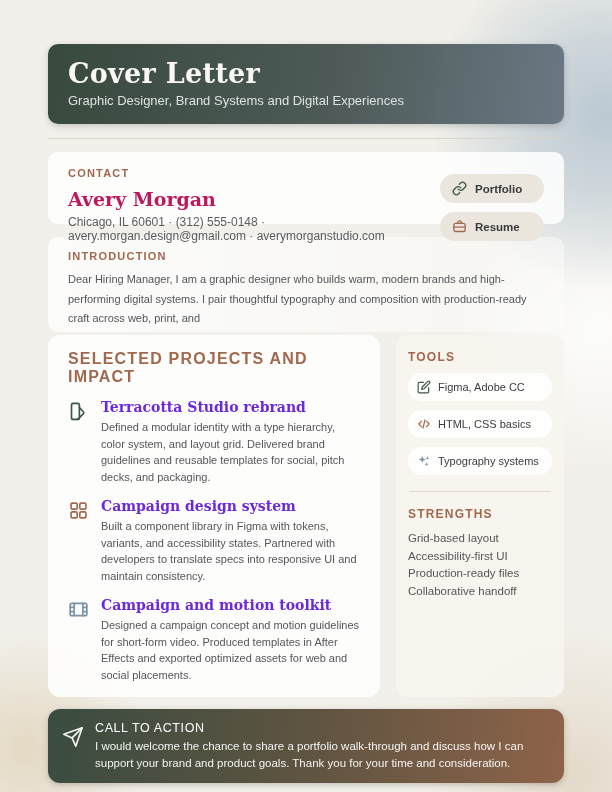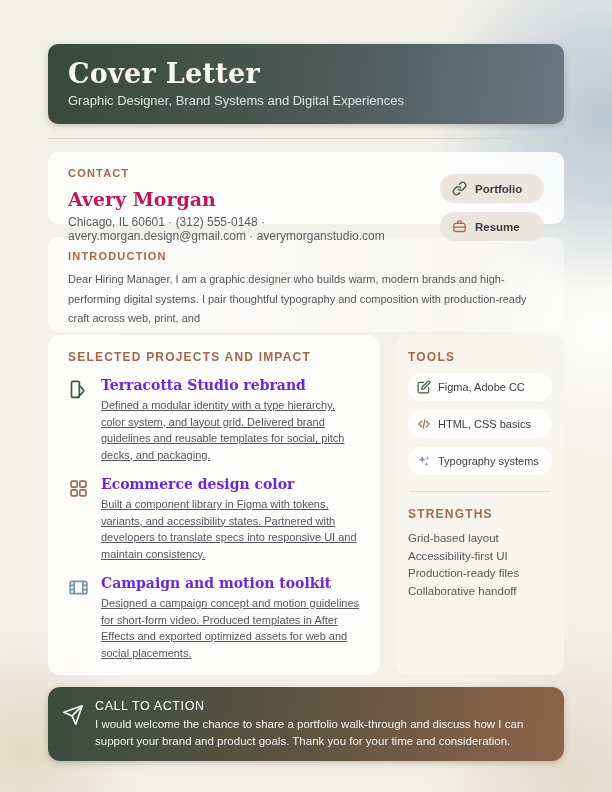--- a/index.html
+++ b/index.html
@@ -51,21 +51,21 @@
   .intro-card { margin-top:13px; background:linear-gradient(90deg, rgba(255,255,255,0.78) 0%, rgba(255,255,255,0.40) 100%);
     padding:13px 20px; height:95px; overflow:hidden; }
   .intro-text { font-size:11px; line-height:19.5px; color:#53555a; margin-top:8px; }
 
   
   .columns { display:flex; gap:16px; margin-top:3px; align-items:stretch; }
   .projects-card { width:332px; background:rgba(253,253,252,0.95); border-radius:12px; padding:15px 20px 14px 20px; }
   .project { display:flex; gap:11px; margin-top:13px; }
   .project-icon { width:22px; padding-top:2px; }
   .project-title { font-family:"DejaVu Serif", serif; font-weight:700; font-size:14px; color:#6d28d9; }
-  .project-desc { font-size:11px; line-height:16.5px; color:#55565b; margin-top:4px;text-decoration:underline; }
+  .project-desc { font-size:11px; line-height:16.5px; color:#55565b; margin-top:4px; }
 
   .tools-card { width:168px; background:rgba(247,244,238,0.95); border-radius:12px; padding:15px 12px; }
   .chip { display:flex; align-items:center; gap:7px; background:#fefefd; border-radius:15px; padding:7px 9px; margin-top:9px;
     font-size:11px; color:#3b3c41; font-weight:500; }
   .tools-divider { border-top:1px solid #ded9cd; margin:16px 2px 0 2px; }
   .strengths-label { margin-top:15px; display:block; }
   .strength-list { margin-top:9px; font-size:11.5px; line-height:17.5px; color:#55565b; }
 
   
   .cta-card { margin-top:12px; border-radius:12px; padding:12px 18px 12px 14px; display:flex; gap:11px;
@@ -118,21 +118,21 @@
   </div>
 
   <div class="card intro-card">
     <div class="section-label">INTRODUCTION</div>
     <div class="intro-text">Dear Hiring Manager, I am a graphic designer who builds warm, modern brands and high-performing digital systems. I pair thoughtful typography and composition with production-ready craft across web, print, and</div>
   </div>
 
   <div class="columns">
 
     <div class="projects-card">
-      <div class="section-label" style="font-size:12px;">SELECTED PROJECTS AND IMPACT</div>
+      <div class="section-label" style="font-size:16px;">SELECTED PROJECTS AND IMPACT</div>
 
       <div class="project">
         <div class="project-icon c-green icon">
           <svg width="21" height="21" viewBox="0 0 24 24" fill="none" stroke="currentColor" stroke-width="1.9" stroke-linecap="round" stroke-linejoin="round">
             <rect x="4" y="2.8" width="9" height="18.2" rx="2"></rect>
             <path d="M13 7.6l4.4 4.4a2 2 0 0 1 0 2.8L11 21"></path>
           </svg>
         </div>
         <div>
           <div class="project-title">Terracotta Studio rebrand</div>
@@ -143,21 +143,21 @@
       <div class="project">
         <div class="project-icon c-brown icon">
           <svg width="21" height="21" viewBox="0 0 24 24" fill="none" stroke="currentColor" stroke-width="1.9" stroke-linecap="round" stroke-linejoin="round">
             <rect x="3.5" y="3.5" width="7" height="7" rx="1.5"></rect>
             <rect x="13.5" y="3.5" width="7" height="7" rx="1.5"></rect>
             <rect x="3.5" y="13.5" width="7" height="7" rx="1.5"></rect>
             <rect x="13.5" y="13.5" width="7" height="7" rx="1.5"></rect>
           </svg>
         </div>
         <div>
-          <div class="project-title">Ecommerce design color</div>
+          <div class="project-title">Campaign design system</div>
           <div class="project-desc">Built a component library in Figma with tokens, variants, and accessibility states. Partnered with developers to translate specs into responsive UI and maintain consistency.</div>
         </div>
       </div>
 
       <div class="project">
         <div class="project-icon c-blue icon">
           <svg width="21" height="21" viewBox="0 0 24 24" fill="none" stroke="currentColor" stroke-width="1.9" stroke-linecap="round" stroke-linejoin="round">
             <rect x="2.5" y="5" width="19" height="14" rx="2"></rect>
             <line x1="7" y1="5" x2="7" y2="19"></line>
             <line x1="17" y1="5" x2="17" y2="19"></line>

